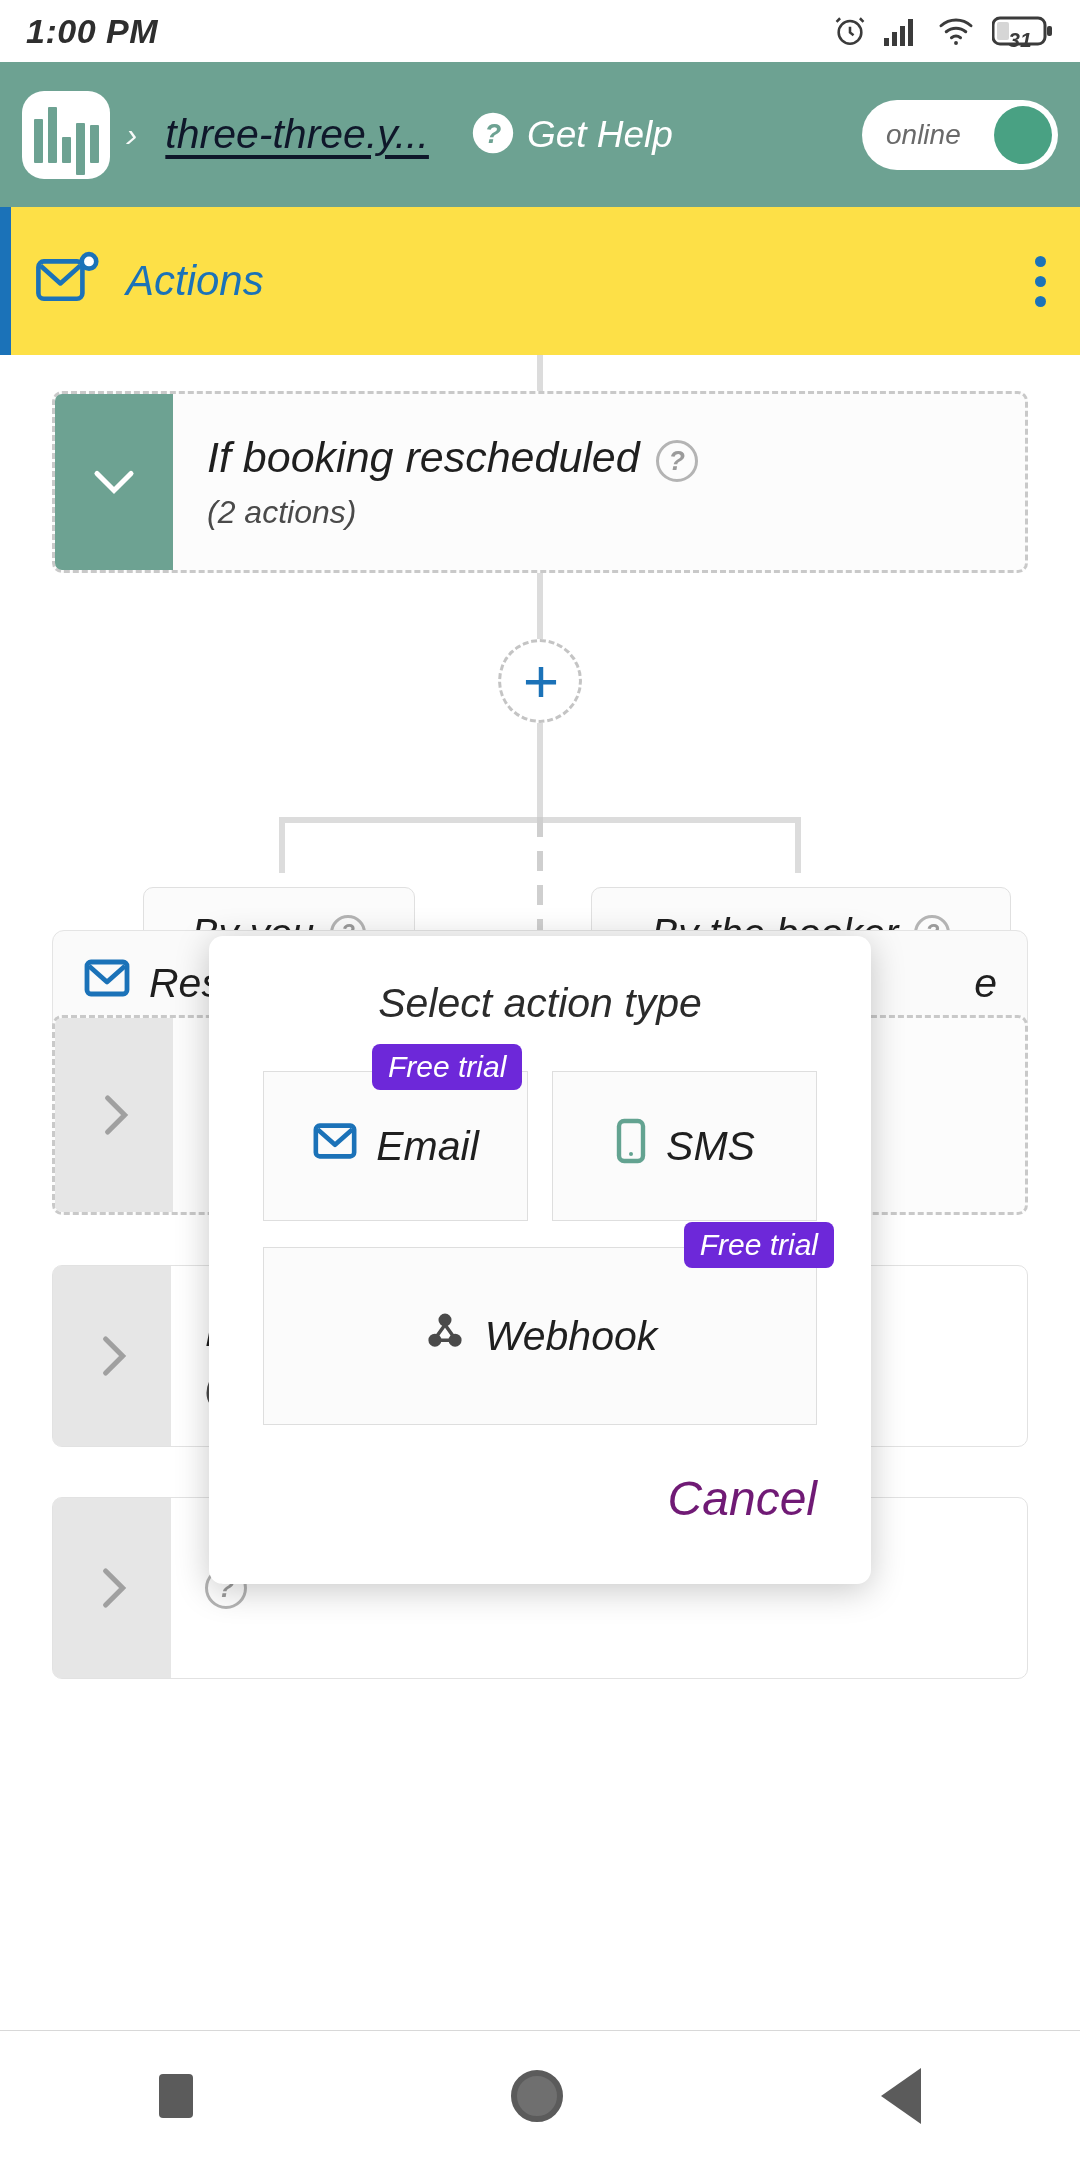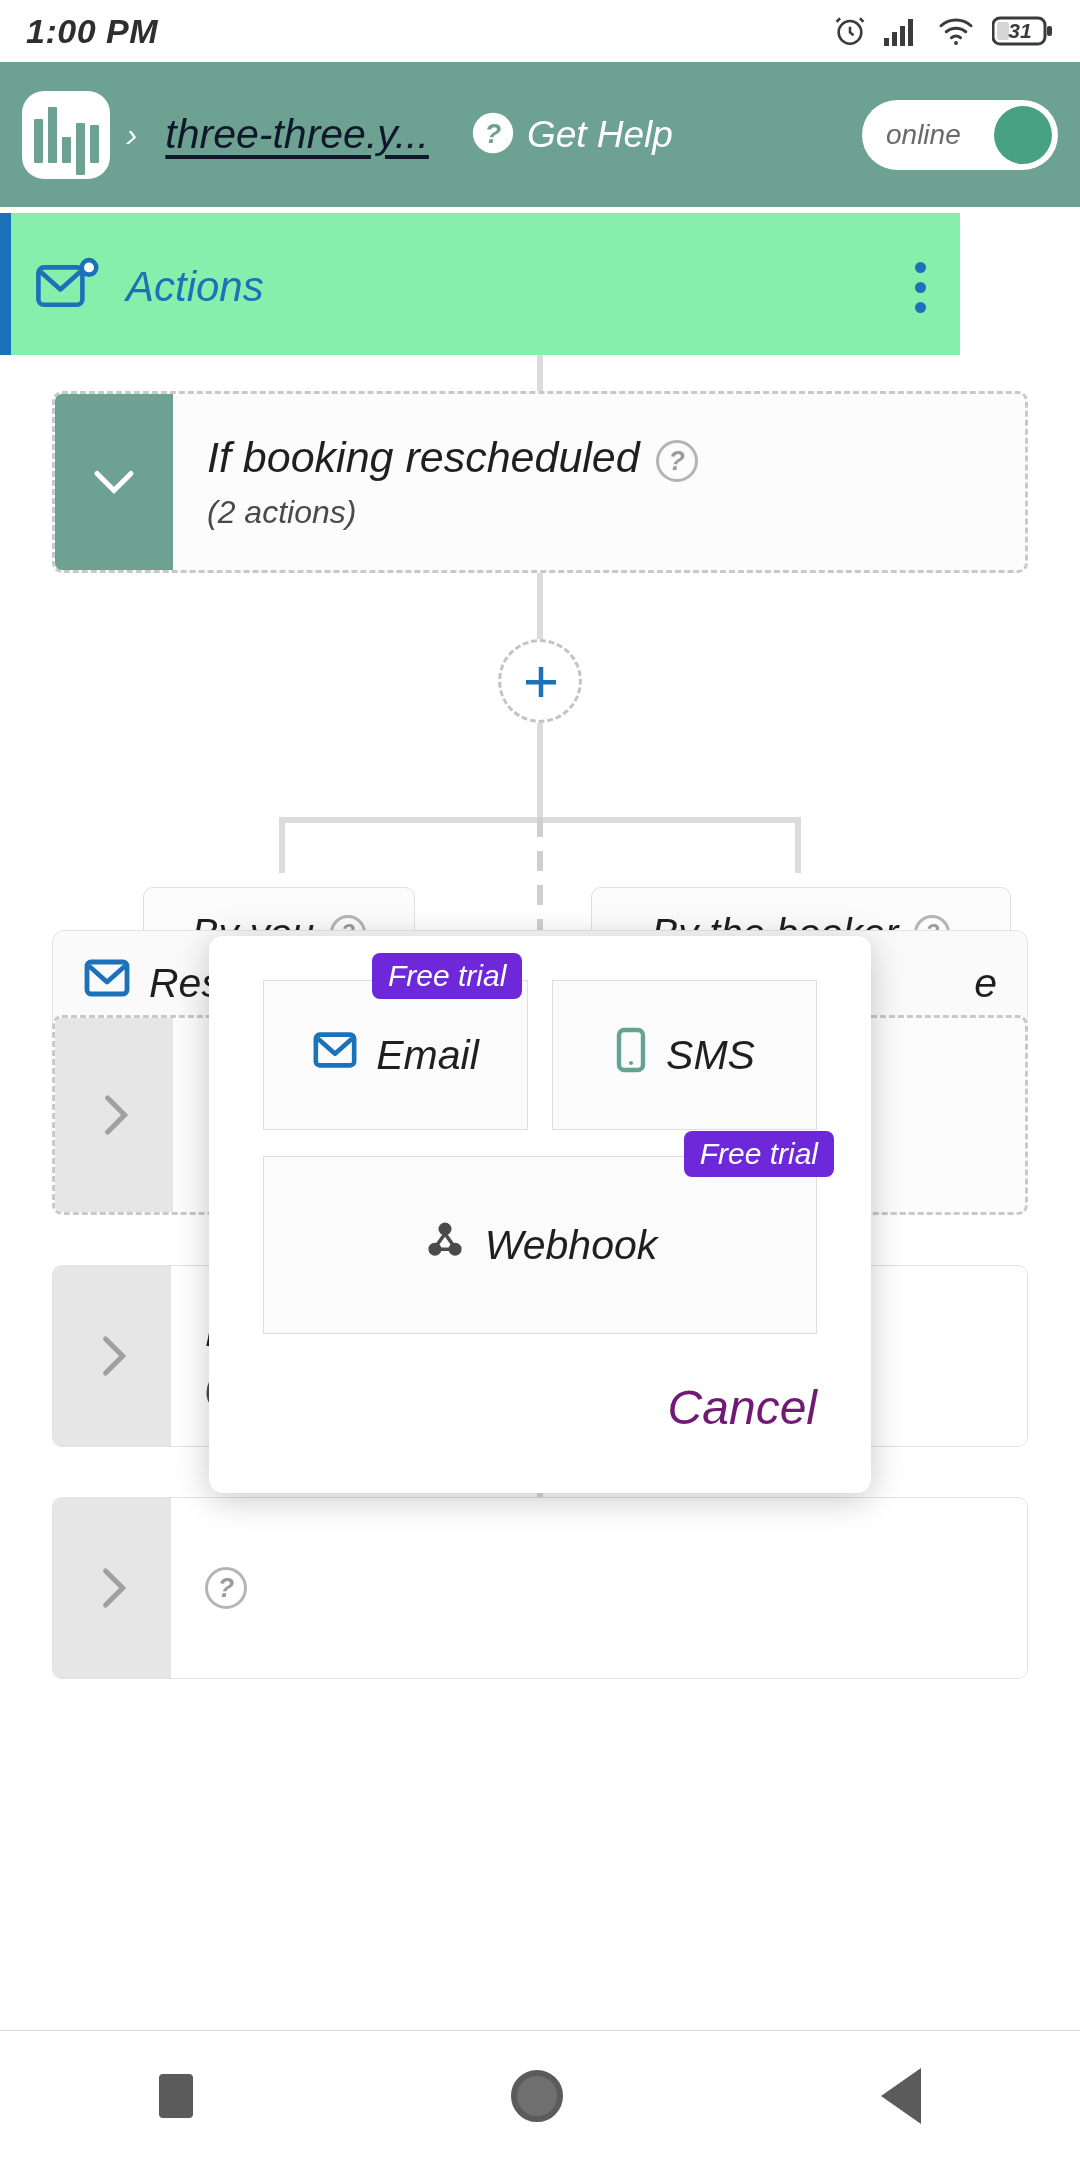--- a/index.html
+++ b/index.html
@@ -15,21 +15,21 @@
   .statusbar {
     position:absolute; top:0; left:0; width:1080px; height:62px;
     background:#ffffff; display:flex; align-items:center;
     padding:0 26px; justify-content:space-between;
   }
   .status-time { font-size:34px; font-weight:700; color:#2e2e2e; letter-spacing:.5px; }
   .status-icons { display:flex; align-items:center; gap:17px; }
   .status-icons svg { display:block; }
   .battery-wrap { position:relative; display:flex; align-items:center; }
   .battery-num {
-    position:absolute; left:0; top:1px; width:56px; height:30px;
+    position:absolute; left:0; top:10px; width:56px; height:30px;
     display:flex; align-items:center; justify-content:center;
     font-size:21px; font-weight:700; color:#3b3b3b;
   }
 
   
   .appbar {
     position:absolute; top:62px; left:0; width:1080px; height:145px;
     background:#6da292; display:flex; align-items:center; padding:0 22px;
   }
   .logo {
@@ -48,22 +48,22 @@
   .toggle {
     margin-left:auto; width:196px; height:70px; border-radius:36px;
     background:#ffffff; display:flex; align-items:center; padding:0 6px;
     justify-content:space-between; flex:0 0 auto;
   }
   .toggle-label { font-size:28px; color:#6a6a6a; padding-left:18px; }
   .toggle-knob { width:58px; height:58px; border-radius:50%; background:#49a183; }
 
   
   .subbar {
-    position:absolute; top:207px; left:0; width:960px; height:148px;
-    background:#86efac; display:flex; align-items:center; padding:0 34px;margin-top:6px;
+    position:absolute; top:207px; left:0; width:1080px; height:148px;
+    background:#fde047; display:flex; align-items:center; padding:0 34px;
   }
   .subbar-accent { position:absolute; left:0; top:0; width:11px; height:148px; background:#1b72b8; }
   .subbar-title { color:#1b72b8; font-size:42px; margin-left:26px; }
   .kebab { margin-left:auto; display:flex; flex-direction:column; gap:9px; }
   .kebab i { width:11px; height:11px; border-radius:50%; background:#1b72b8; display:block; }
 
   
   .canvas { position:absolute; top:355px; left:0; width:1080px; height:1675px; background:#ffffff; overflow:hidden; }
   .vline { position:absolute; width:6px; background:#dcdcdc; left:537px; }
 
@@ -349,20 +349,21 @@
         <div class="card-title">
           <span class="qmark">?</span>
         </div>
       </div>
     </div>
 
   </div>
 
   <div class="scrim"></div>
   <div class="modal">
+    <div class="modal-title">Select action type</div>
 
     <div class="opt-row">
       <div class="opt">
         <span class="badge email">Free trial</span>
         <span>
           <svg width="46" height="40" viewBox="0 0 24 20" fill="none" stroke="#1b72b8" stroke-width="2.4" stroke-linejoin="round">
             <rect x="2" y="2" width="20" height="16" rx="2"></rect>
               <path d="M3 4l9 8 9-8"></path>
           </svg>
         </span>

